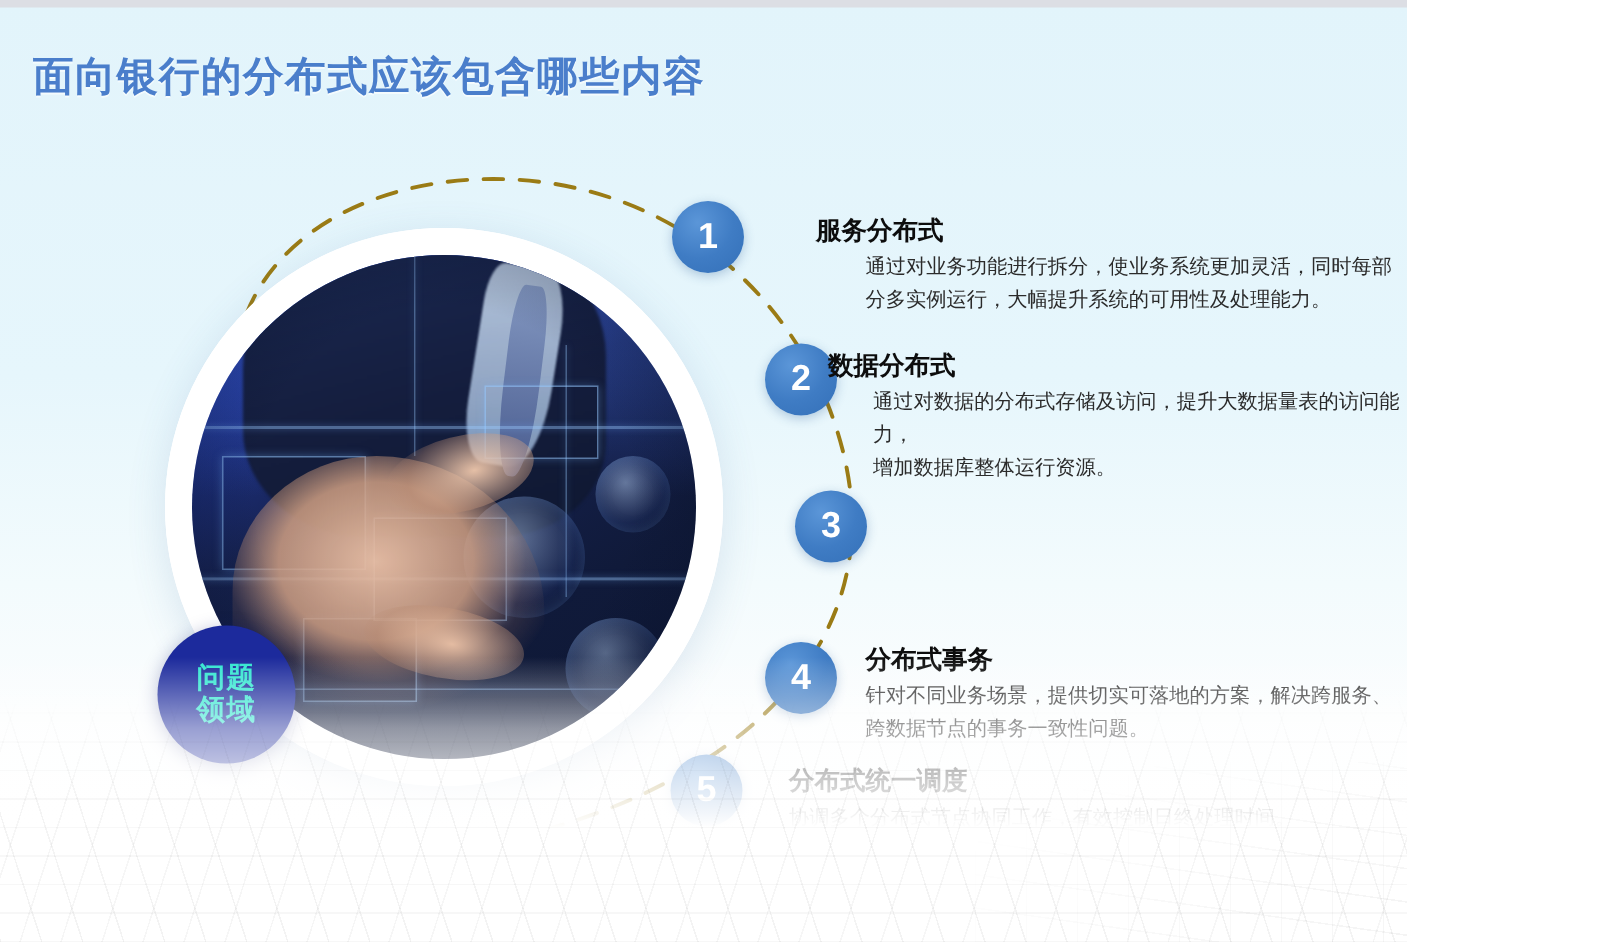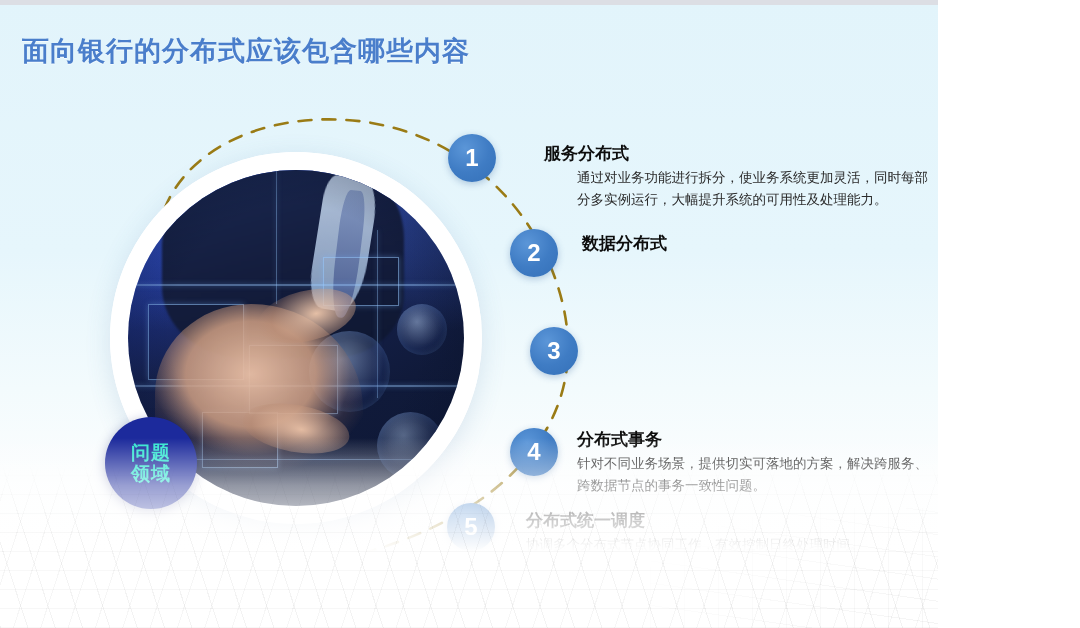--- a/index.html
+++ b/index.html
@@ -210,21 +210,23 @@
     <span>问题</span>
     <span>领域</span>
   </div>
 
   <div class="num" style="left:448px;top:134px;">1</div>
   <div class="item-title" style="left:544px;top:142px;">服务分布式</div>
   <div class="item-desc" style="left:529px;top:167px;margin-left:48px;">通过对业务功能进行拆分，使业务系统更加灵活，同时每部
 分多实例运行，大幅提升系统的可用性及处理能力。</div>
 
   <div class="num" style="left:510px;top:229px;">2</div>
-  <div class="item-title" style="left:582px;top:232px;">数据分布式</div>
+  <div class="item-title" style="left:552px;top:232px;">数据分布式</div>
+  <div class="item-desc" style="left:582px;top:257px;">通过对数据的分布式存储及访问，提升大数据量表的访问能力，
+增加数据库整体运行资源。</div>
 
   <div class="num" style="left:530px;top:327px;">3</div>
 
   <div class="num" style="left:510px;top:428px;">4</div>
   <div class="item-title" style="left:577px;top:428px;">分布式事务</div>
   <div class="item-desc" style="left:577px;top:453px;">针对不同业务场景，提供切实可落地的方案，解决跨服务、
 跨数据节点的事务一致性问题。</div>
 
   <div class="num" style="left:447px;top:503px;">5</div>
   <div class="item-title" style="left:526px;top:509px;">分布式统一调度</div>

